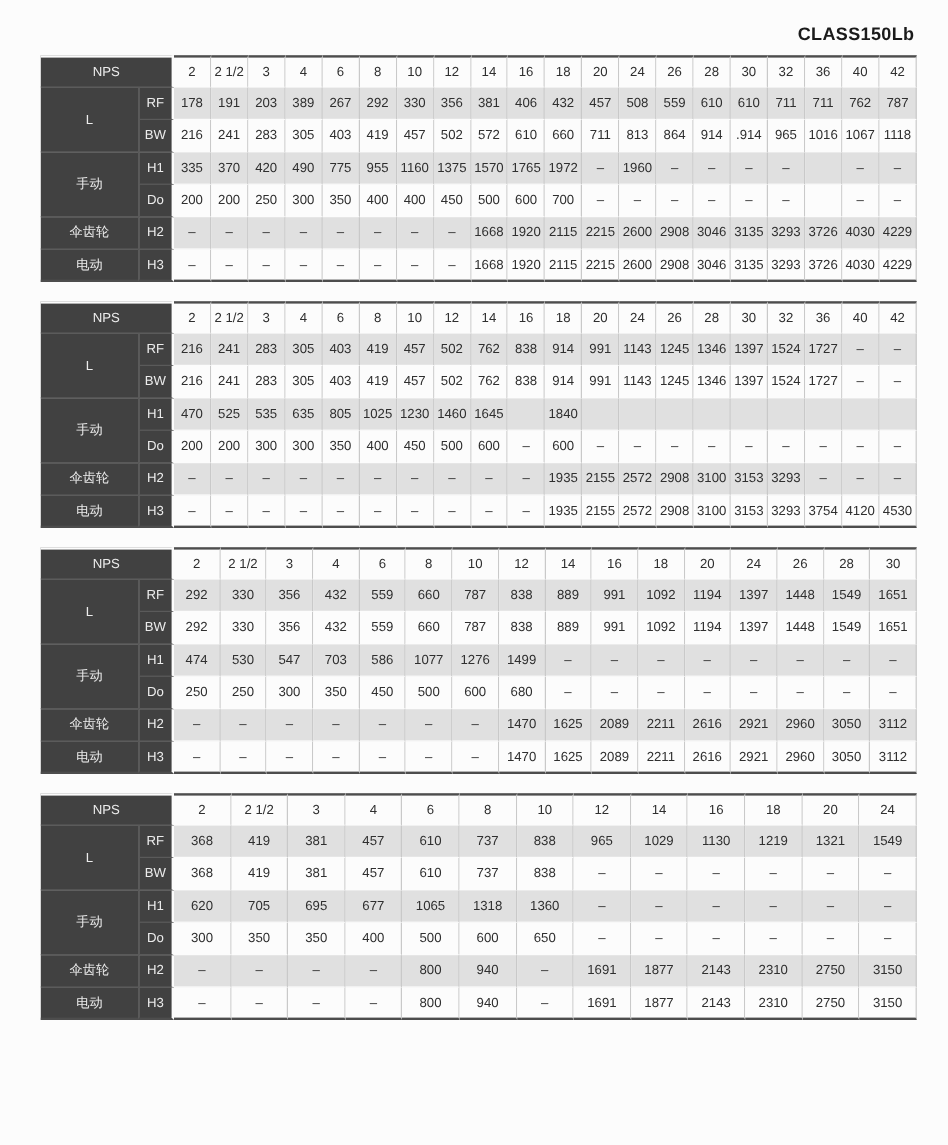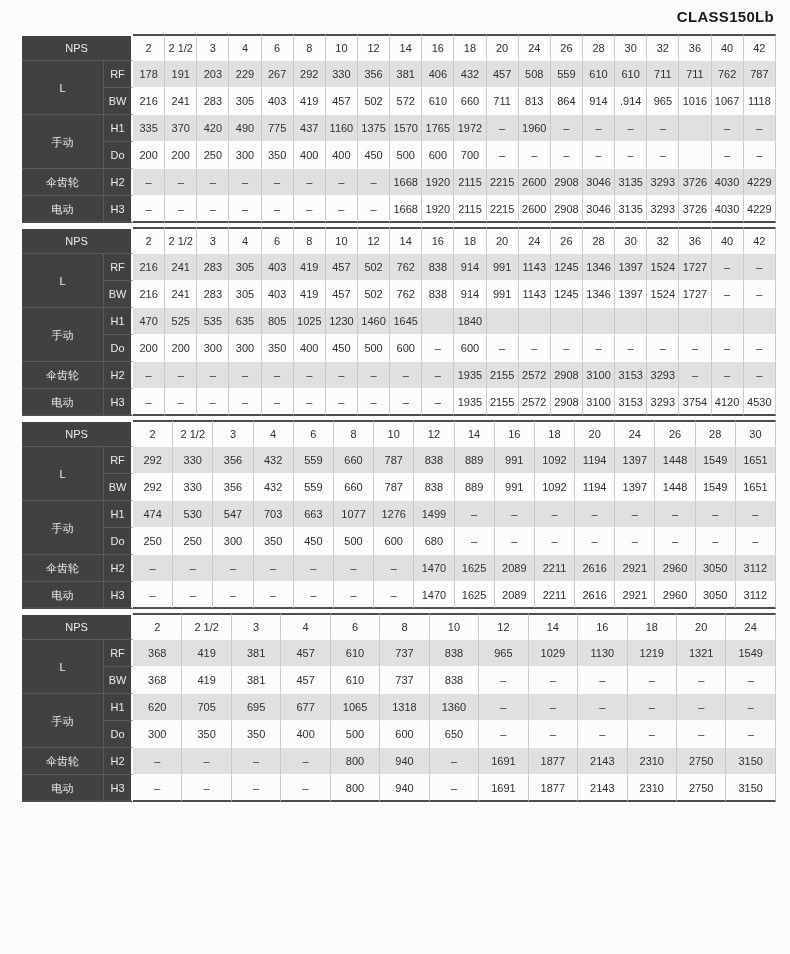--- a/index.html
+++ b/index.html
@@ -17,21 +17,21 @@
   * { box-sizing: border-box; }
   html, body { margin: 0; padding: 0; }
   body {
     width: 790px;
     height: 954px;
     background: var(--page-bg);
     font-family: "Liberation Sans", sans-serif;
     overflow: hidden;
   }
   .page { padding: 0 10px 0 18px; }
-  .block { margin: 4px; }
+  .block { margin: 16px; }
   .title {
     margin: 0;
     padding: 11px 2px 7px 0;
     text-align: right;
     font-size: 15px;
     line-height: 20px;
     font-weight: bold;
     letter-spacing: 0.3px;
     color: var(--title-text);
   }
@@ -137,21 +137,21 @@
             <td class="head">42</td>
           </tr>
         </thead>
         <tbody>
           <tr>
             <td class="dark glabel" rowspan="2">L</td>
             <td class="dark sub">RF</td>
             <td class="val shade">178</td>
             <td class="val shade">191</td>
             <td class="val shade">203</td>
-            <td class="val shade">229</td>
+            <td class="val shade">389</td>
             <td class="val shade">267</td>
             <td class="val shade">292</td>
             <td class="val shade">330</td>
             <td class="val shade">356</td>
             <td class="val shade">381</td>
             <td class="val shade">406</td>
             <td class="val shade">432</td>
             <td class="val shade">457</td>
             <td class="val shade">508</td>
             <td class="val shade">559</td>
@@ -186,21 +186,21 @@
             <td class="val">1118</td>
           </tr>
           <tr>
             <td class="dark glabel" rowspan="2">手动</td>
             <td class="dark sub">H1</td>
             <td class="val shade">335</td>
             <td class="val shade">370</td>
             <td class="val shade">420</td>
             <td class="val shade">490</td>
             <td class="val shade">775</td>
-            <td class="val shade">437</td>
+            <td class="val shade">955</td>
             <td class="val shade">1160</td>
             <td class="val shade">1375</td>
             <td class="val shade">1570</td>
             <td class="val shade">1765</td>
             <td class="val shade">1972</td>
             <td class="val shade">–</td>
             <td class="val shade">1960</td>
             <td class="val shade">–</td>
             <td class="val shade">–</td>
             <td class="val shade">–</td>
@@ -565,21 +565,21 @@
             <td class="val">1549</td>
             <td class="val">1651</td>
           </tr>
           <tr>
             <td class="dark glabel" rowspan="2">手动</td>
             <td class="dark sub">H1</td>
             <td class="val shade">474</td>
             <td class="val shade">530</td>
             <td class="val shade">547</td>
             <td class="val shade">703</td>
-            <td class="val shade">663</td>
+            <td class="val shade">586</td>
             <td class="val shade">1077</td>
             <td class="val shade">1276</td>
             <td class="val shade">1499</td>
             <td class="val shade">–</td>
             <td class="val shade">–</td>
             <td class="val shade">–</td>
             <td class="val shade">–</td>
             <td class="val shade">–</td>
             <td class="val shade">–</td>
             <td class="val shade">–</td>

